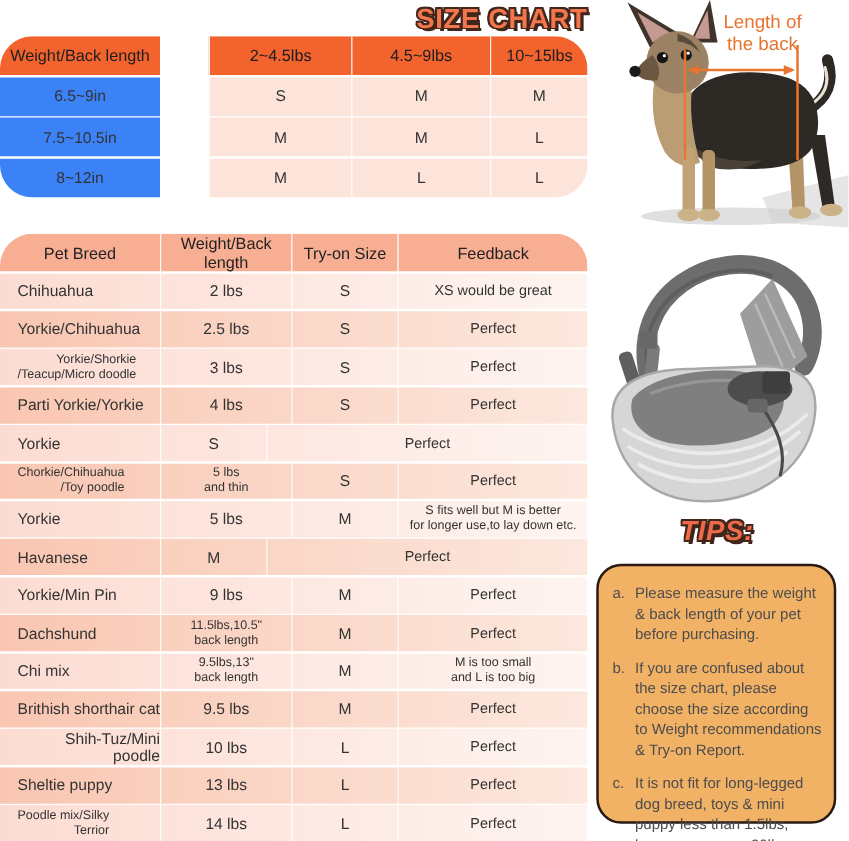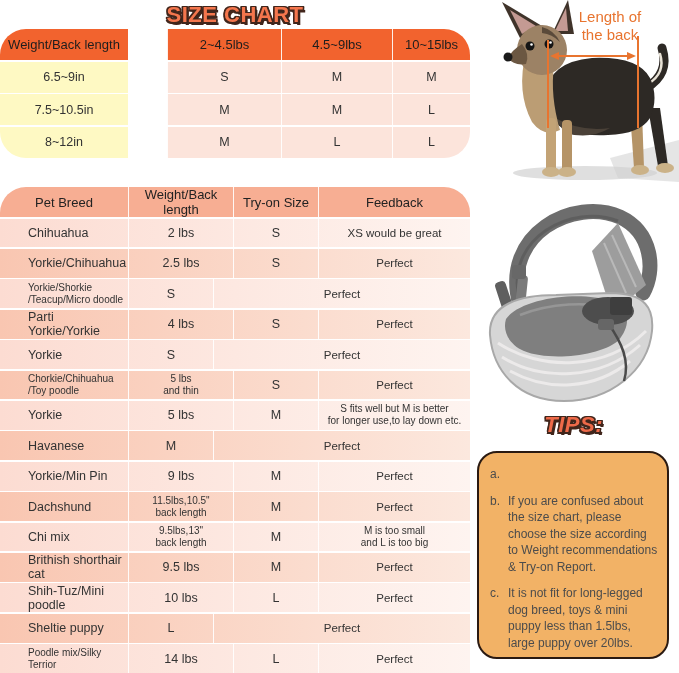--- a/index.html
+++ b/index.html
@@ -11,21 +11,21 @@
   .big-title{
     position:absolute;text-align:center;font-weight:bold;letter-spacing:.5px;
     color:#f4764d;
     text-shadow:
       -1.5px -1.5px 0 #41261c, 1.5px -1.5px 0 #41261c,
       -1.5px  1.5px 0 #41261c, 1.5px  1.5px 0 #41261c,
       -1.5px  0 0 #41261c, 1.5px 0 0 #41261c,
        0 -1.5px 0 #41261c, 0 1.5px 0 #41261c,
        2.5px 3px 0 #41261c;
   }
-  #size-title{top:2px;left:0;width:470px;font-size:22px;}
+  #size-title{top:2px;left:0;width:470px;font-size:22px;text-align:right;}
   #tryon-title{top:158px;left:0;width:470px;font-size:21px;margin-top:47px;}
   #tips-title{left:483px;top:412px;width:120px;font-size:22px;font-style:italic;text-align:right;color:#ee6a49;}
 
   
   .tbl{position:absolute;left:0;background:#fff;overflow:hidden;display:flex;flex-direction:column;row-gap:1.5px;}
   .row{display:flex;column-gap:0;}
   .cell{
     display:flex;align-items:center;justify-content:center;text-align:center;
     white-space:pre-line;font-size:12.5px;color:#333;box-sizing:border-box;
     border-left:1.5px solid rgba(255,255,255,.9);
@@ -34,29 +34,29 @@
 
   
   #size-table{top:29px;width:470px;height:129px;border-radius:26px;}
   #size-table .head{flex:0 0 46px;}
   #size-table .row{flex:1;}
   #size-table .head .cell{background:#f2632e;color:#1e1e1e;font-size:13px;}
   #size-table .c0{flex:0 0 128px;}
   #size-table .c1{flex:0 0 114px;margin-left:39px;}
   #size-table .c2{flex:0 0 111px;}
   #size-table .c3{flex:1;}
-  #size-table .row:not(.head) .c0{background:#fef9c3;}
+  #size-table .row:not(.head) .c0{background:#3b82f6;}
   #size-table .row:not(.head) .cell:not(.c0){background:#fce4db;}
 
   
   #tryon-table{top:187px;width:470px;height:486px;border-radius:26px 26px 0 0;}
   #tryon-table .head{flex:0 0 44px;}
   #tryon-table .row{flex:1;}
   #tryon-table .head .cell{background:#f7ae93;color:#222;font-size:13px;}
-  #tryon-table .c0{flex:0 0 128px;justify-content:flex-start;text-align:left;padding-left:28px;}
+  #tryon-table .c0{flex:0 0 128px;justify-content:flex-start;text-align:right;padding-left:14px;}
   #tryon-table .head .c0{justify-content:center;text-align:left;padding-left:0;}
   #tryon-table .c1{flex:0 0 105px;}
   #tryon-table .c2{flex:0 0 85px;}
   #tryon-table .c3{flex:1;font-size:11.5px;}
   #tryon-table .head .c3{font-size:13px;}
   #tryon-table .row.a{background:linear-gradient(90deg,#fcdcd2 0%,#fef4f0 100%);}
   #tryon-table .row.b{background:linear-gradient(90deg,#f9c6b1 0%,#fce8de 100%);}
   #tryon-table .cell{background:transparent;}
   .sm{font-size:10px !important;line-height:1.2;}
 
@@ -127,20 +127,21 @@
     </div>
     <div class="row b">
       <div class="cell c0">Yorkie/Chihuahua</div>
       <div class="cell c1">2.5 lbs</div>
       <div class="cell c2">S</div>
       <div class="cell c3">Perfect</div>
     </div>
     <div class="row a">
       <div class="cell c0 sm">Yorkie/Shorkie
 /Teacup/Micro doodle</div>
+      <div class="cell c1">3 lbs</div>
       <div class="cell c2">S</div>
       <div class="cell c3">Perfect</div>
     </div>
     <div class="row b">
       <div class="cell c0">Parti Yorkie/Yorkie</div>
       <div class="cell c1">4 lbs</div>
       <div class="cell c2">S</div>
       <div class="cell c3">Perfect</div>
     </div>
     <div class="row a">
@@ -196,20 +197,21 @@
       <div class="cell c3">Perfect</div>
     </div>
     <div class="row a">
       <div class="cell c0">Shih-Tuz/Mini poodle</div>
       <div class="cell c1">10 lbs</div>
       <div class="cell c2">L</div>
       <div class="cell c3">Perfect</div>
     </div>
     <div class="row b">
       <div class="cell c0">Sheltie puppy</div>
+      <div class="cell c1">13 lbs</div>
       <div class="cell c2">L</div>
       <div class="cell c3">Perfect</div>
     </div>
     <div class="row a">
       <div class="cell c0 sm">Poodle mix/Silky
 Terrior</div>
       <div class="cell c1">14 lbs</div>
       <div class="cell c2">L</div>
       <div class="cell c3">Perfect</div>
     </div>
@@ -297,20 +299,21 @@
       <path d="M148,138 C162,158 170,176 164,196" fill="none" stroke="#4a4a4a" stroke-width="2.5"></path>
       <rect x="138" y="134" width="16" height="11" rx="3" fill="#666666"></rect>
     </svg>
   </div>
 
   <div id="tips-title" class="big-title">TIPS:</div>
 
   <div id="tips-box">
     <div class="tip">
       <span class="b">a.</span>
+      <span class="t">Please measure the weight &amp; back length of your pet before purchasing.</span>
     </div>
     <div class="tip">
       <span class="b">b.</span>
       <span class="t">If you are confused about the size chart, please choose the size according to Weight recommendations &amp; Try-on Report.</span>
     </div>
     <div class="tip">
       <span class="b">c.</span>
       <span class="t">It is not fit for long-legged dog breed, toys &amp; mini puppy less than 1.5lbs, large puppy over 20lbs.</span>
     </div>
   </div>

